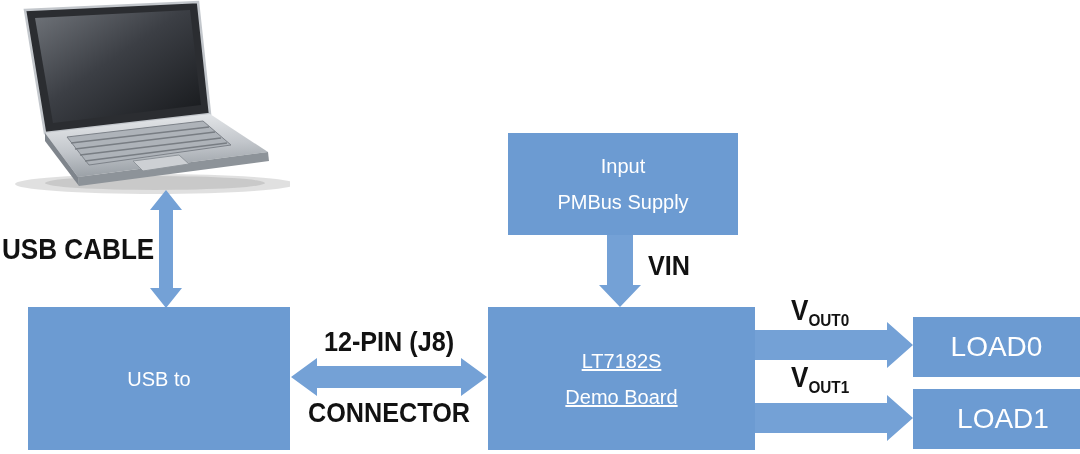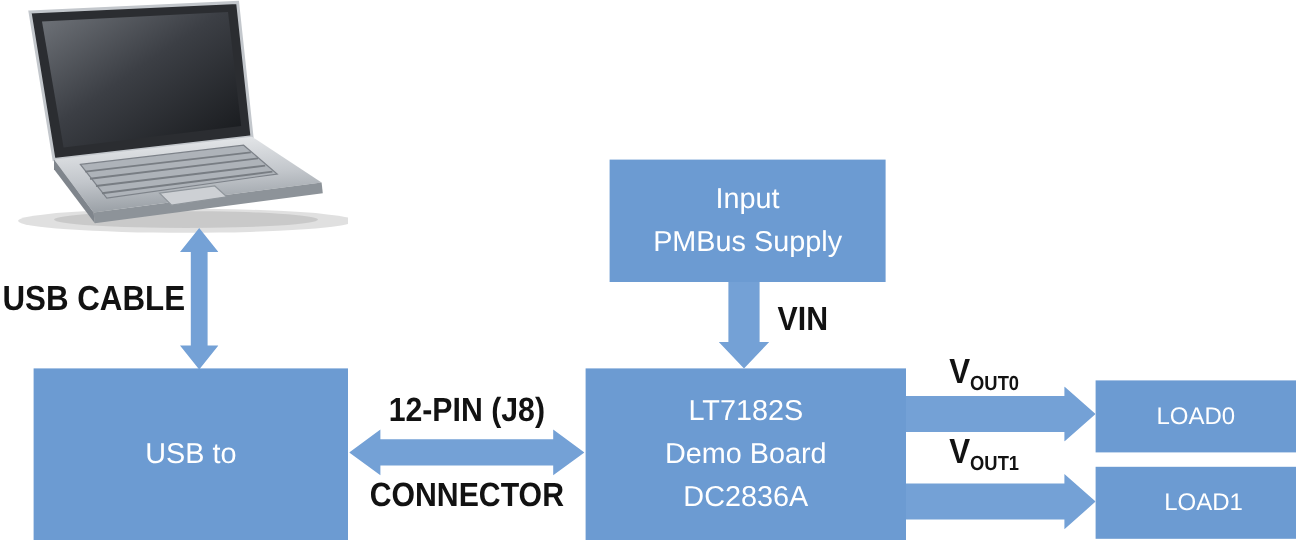--- a/index.html
+++ b/index.html
@@ -19,27 +19,27 @@
     position: absolute;
     background: #6C9BD2;
     color: #ffffff;
     display: flex;
     flex-direction: column;
     align-items: center;
     justify-content: center;
     text-align: center;
   }
   .box .bl {
-    font-size: 24px;
+    font-size: 20px;
     line-height: 36px;
     font-weight: 400;
     white-space: nowrap;
   }
   .box.load .bl {
-    font-size: 20px;
+    font-size: 28px;
     line-height: 34px;
   }
   .lbl {
     position: absolute;
     font-weight: 700;
     color: #121212;
     white-space: nowrap;
     letter-spacing: 0px;
   }
   .lbl.cL { transform: scaleX(0.9); transform-origin: 0 50%; }
@@ -52,21 +52,21 @@
   .lbl-vout1  { left: 791px; top: 361px; font-size: 29px; }
   .lbl .sub {
     font-size: 17px;
     position: relative;
     top: 6px;
     letter-spacing: 0px;
   }
   .arrow { position: absolute; }
   #laptop { position: absolute; left: 5px; top: 0px; }
   .box-dongle { left: 28px;  top: 307px; width: 262px; height: 143px; }
-  .box-demo   { left: 488px; top: 307px; width: 267px; height: 143px; }
+  .box-demo   { left: 488px; top: 307px; width: 267px; height: 143px; text-decoration: underline; }
   .box-power  { left: 508px; top: 133px; width: 230px; height: 102px; }
   .box-load0  { left: 913px; top: 317px; width: 167px; height: 60px; }
   .box-load1  { left: 913px; top: 389px; width: 180px; height: 60px; }
   .arr-usb   { left: 150px; top: 190px; }
   .arr-pin   { left: 291px; top: 357px; }
   .arr-vin   { left: 599px; top: 235px; }
   .arr-vout0 { left: 755px; top: 322px; }
   .arr-vout1 { left: 755px; top: 395px; }
 </style>
 </head>
@@ -119,21 +119,20 @@
   <svg class="arrow arr-pin" width="196" height="40" viewBox="0 0 196 40">
     <polygon points="0,20 26,1 26,9 170,9 170,1 196,20 170,39 170,31 26,31 26,39" fill="#74A1D6"></polygon>
   </svg>
 
   <div class="lbl cC lbl-pin">12-PIN (J8)</div>
   <div class="lbl cC lbl-conn">CONNECTOR</div>
 
   <div class="box box-demo">
     <span class="bl">LT7182S</span>
     <span class="bl">Demo Board</span>
-    <span class="bl">DC2836A</span>
   </div>
 
   <div class="box box-power">
     <span class="bl">Input</span>
     <span class="bl">PMBus Supply</span>
   </div>
 
   <svg class="arrow arr-vin" width="42" height="72" viewBox="0 0 42 72">
     <polygon points="8,0 34,0 34,50 42,50 21,72 0,50 8,50" fill="#74A1D6"></polygon>
   </svg>

